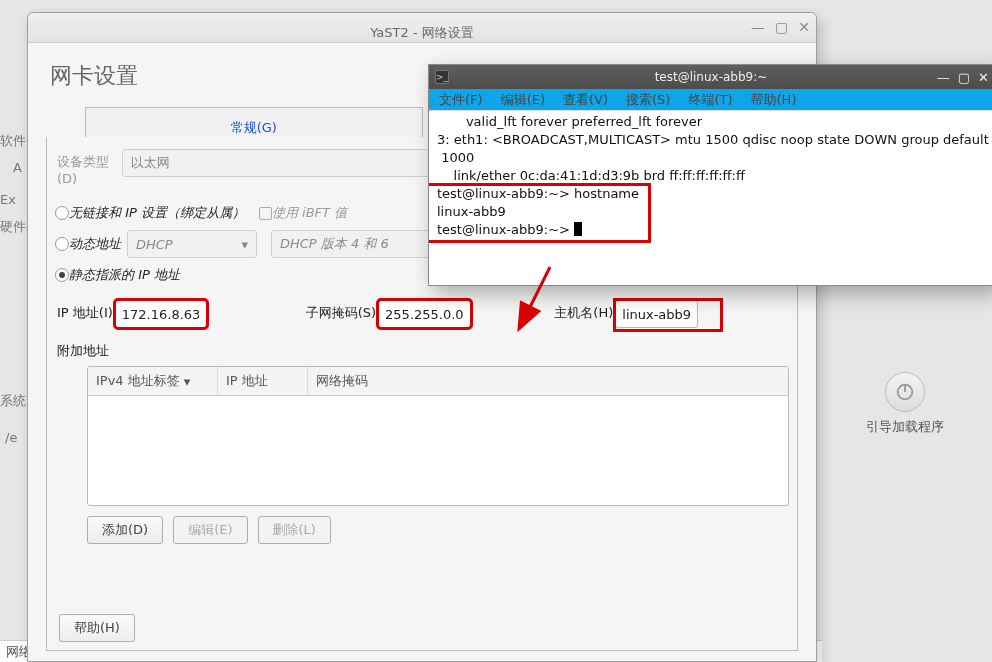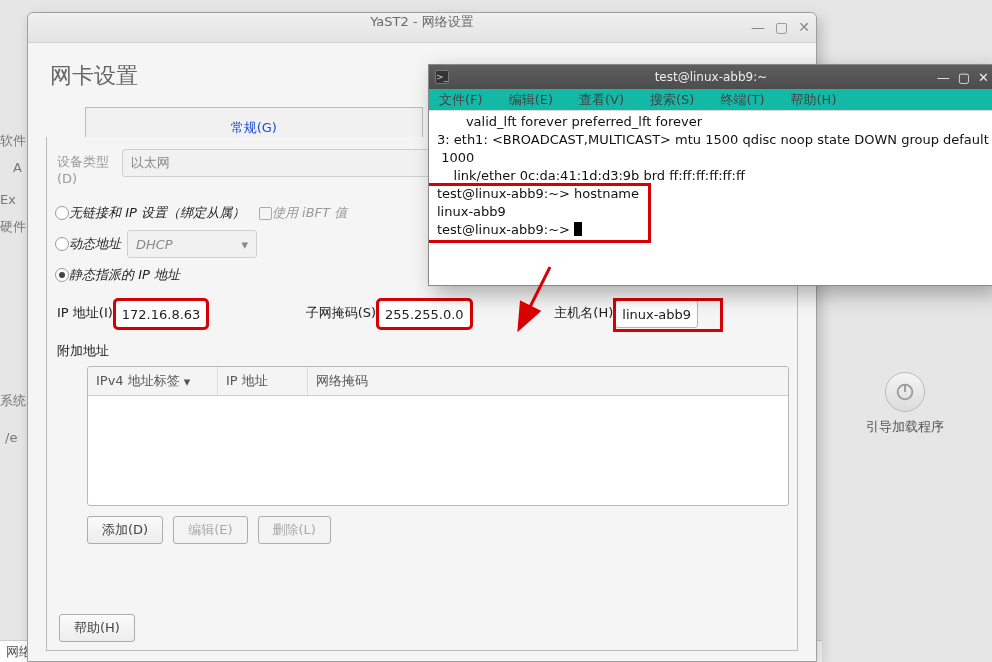--- a/index.html
+++ b/index.html
@@ -7,21 +7,21 @@
   .bg-truncated { position:absolute; left:0; top:0; width:992px; height:662px; }
   .bg-truncated .label { position:absolute; color:#777; font-size:13px; }
   .bg-truncated .bottom-bar { position:absolute; left:0; bottom:0; width:822px; height:22px; background:#fdfdfd; border-top:1px solid #ccc; color:#555; padding:2px 6px; }
 
   .yast-window {
     position:absolute; left:27px; top:12px; width:790px; height:650px;
     background:#f5f5f5; border:1px solid #9e9e9e; border-radius:6px 6px 0 0;
     box-shadow:4px 6px 14px rgba(0,0,0,.2);
   }
   .titlebar {
-    height:30px; display:flex; align-items:flex-start; justify-content:center;
+    height:30px; display:flex; align-items:flex-end; justify-content:center;
     background:linear-gradient(#f0f0f0,#e3e3e3); border-bottom:1px solid #cfcfcf;
     border-radius:6px 6px 0 0; position:relative; color:#6a6a6a; font-size:13px;
   }
   .titlebar-icons { position:absolute; right:6px; top:6px; display:flex; gap:10px; color:#888; }
   .titlebar-icons span { cursor:pointer; font-size:14px; }
 
   .yast-body { padding:14px 18px 10px 18px; display:flex; flex-direction:column; height:calc(100% - 30px); }
   .page-title { font-size:22px; color:#666; margin:4px 4px 16px 4px; }
 
   .tabs { display:flex; gap:0; }
@@ -90,22 +90,22 @@
     display:flex; align-items:center; justify-content:center; position:relative;
   }
   .term-titlebar .left-icon {
     position:absolute; left:6px; width:14px; height:14px; background:#333; border:1px solid #777; border-radius:2px;
     display:flex;align-items:center;justify-content:center;color:#ccc;font-size:9px;
   }
   .term-titlebar .controls { position:absolute; right:4px; display:flex; gap:8px; color:#eee; font-size:13px; }
   .term-titlebar .controls span { cursor:pointer; }
 
   .term-menu {
-    height:22px; display:flex; gap:26px; padding:0 10px; align-items:center;
-    border-bottom:1px solid #ddd; background:#14b8a6; color:#444; font-size:13px;
+    height:22px; display:flex; gap:18px; padding:0 10px; align-items:center;
+    border-bottom:1px solid #ddd; background:#0ea5e9; color:#444; font-size:13px;
   }
   .term-menu span { cursor:pointer; }
 
   .term-body {
     flex:1; background:#fff; color:#111; font-family:"DejaVu Sans Mono","Liberation Mono",monospace;
     font-size:13px; padding:2px 8px; white-space:pre; overflow:hidden; position:relative; line-height:18px;
   }
   .term-cursor { display:inline-block; width:8px; height:14px; background:#000; vertical-align:-2px; }
   .term-redbox {
     position:absolute; border:3px solid #d80000; pointer-events:none;
@@ -195,20 +195,23 @@
 
       <div class="radio-row">
         <span class="radio"></span>
         <span>动态地址</span>
         <span style="width:6px"></span>
         <div class="select disabled-input" style="width:130px">
           <span>DHCP</span>
           <span class="caret">▾</span>
         </div>
         <span style="width:14px"></span>
+        <div class="select disabled-input" style="width:170px">
+          <span>DHCP 版本 4 和 6</span>
+        </div>
       </div>
 
       <div class="radio-row">
         <span class="radio selected"></span>
         <span>静态指派的 IP 地址</span>
       </div>
 
       <div class="row" style="margin-top:16px; gap:12px">
         <div class="col">
           <span class="lbl">IP 地址(I)</span>

